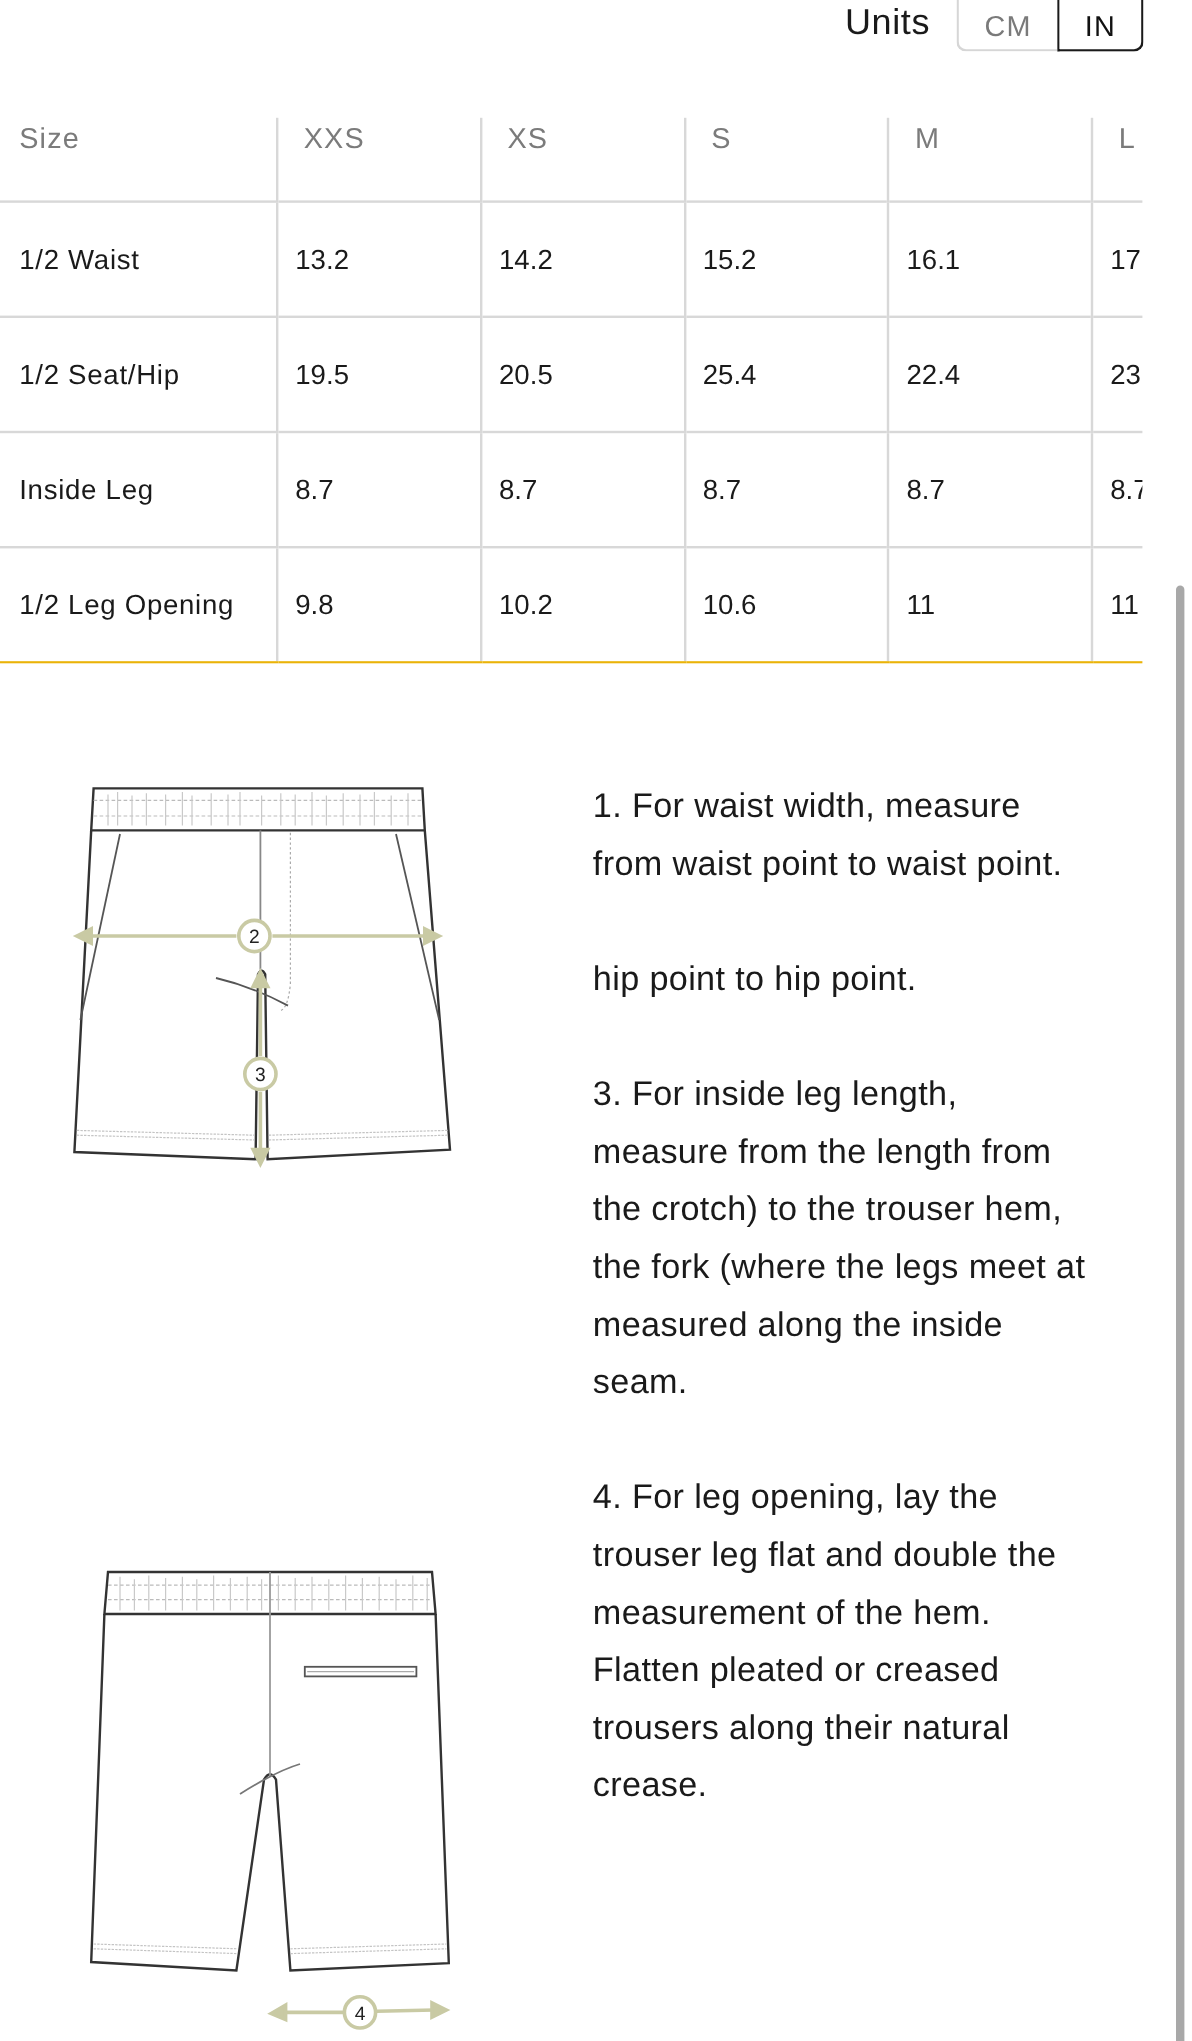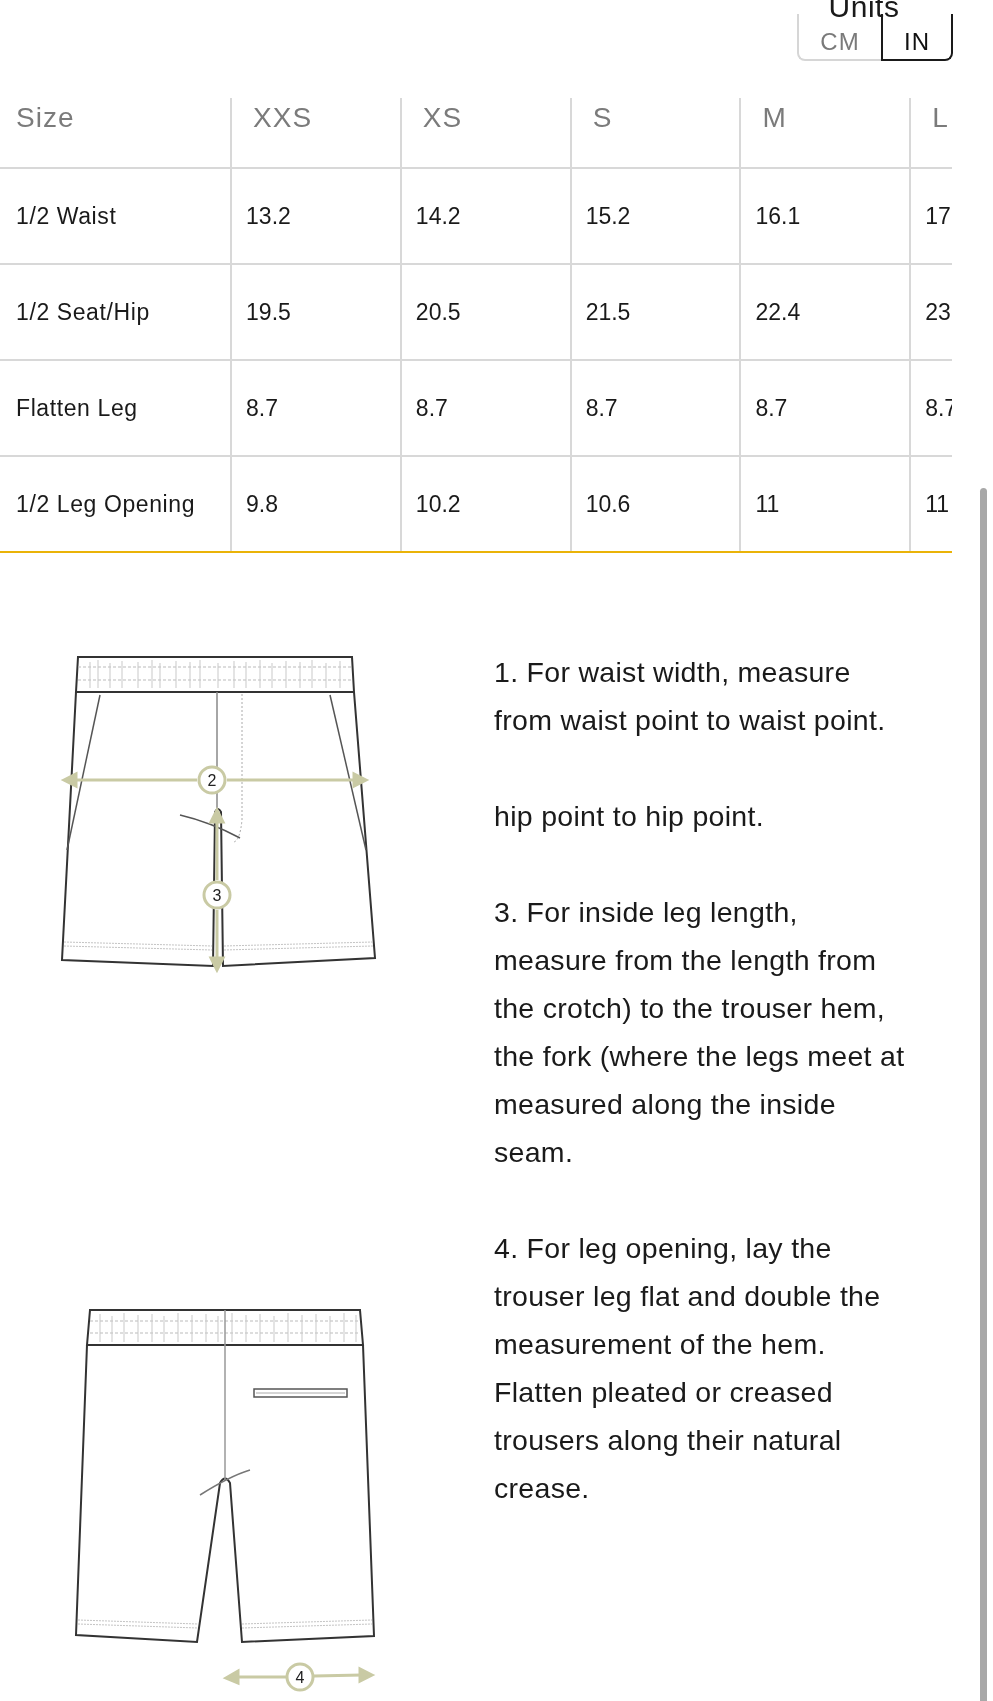--- a/index.html
+++ b/index.html
@@ -1,36 +1,36 @@
 <!DOCTYPE html>
 <html><head>
 <meta charset="utf-8">
 <style>
   html, body { margin: 0; padding: 0; background: #ffffff; }
   body {
     width: 993px; height: 1701px; position: relative; overflow: hidden;
     font-family: "Liberation Sans", sans-serif; color: #1a1a1a;
   }
   
-  .units { position: absolute; top: 0; right: 40px; height: 48px; display: flex; align-items: center; flex-direction: column; }
+  .units { position: absolute; top: 0; right: 40px; height: 48px; display: flex; align-items: center; }
   .units-label { font-size: 30px; color: #1a1a1a; margin-right: 22px; letter-spacing: 0.5px; margin-top: -10px; }
   .unit-toggle { display: flex; height: 47px; margin-top: -10px; }
   .unit-btn {
     width: 84px; height: 47px; display: flex; align-items: center; justify-content: center;
     font-size: 24px; box-sizing: border-box; cursor: pointer; letter-spacing: 1px; padding-top: 10px;
   }
   .unit-btn.cm { border: 2px solid #d6d6d6; border-top: none; border-right: none; border-radius: 0 0 0 8px; color: #7a7a7a; }
   .unit-btn.in { border: 2px solid #1a1a1a; border-top: none; border-radius: 0 0 8px 0; color: #111; width: 72px; }
 
   
   .table-wrap { position: absolute; left: 0; top: 98px; width: 952px; overflow: hidden; }
   table { border-collapse: collapse; table-layout: fixed; width: 1080px; }
   col.c0 { width: 230px; } col.cn { width: 169px; }
   th, td { text-align: left; padding: 0 0 0 16px; font-weight: normal; white-space: nowrap; }
-  th { height: 65px; font-size: 28px; color: #7b7b7b; letter-spacing: 1px; vertical-align: top; padding-top: 4px; padding-left: 21px; }
+  th { height: 65px; font-size: 24px; color: #7b7b7b; letter-spacing: 1px; vertical-align: top; padding-top: 4px; padding-left: 21px; }
   th:first-child { padding-left: 16px; }
   td { height: 94px; font-size: 23px; color: #1a1a1a; border-top: 2px solid #d8d8d8; }
   td.label { letter-spacing: 0.6px; }
   td.val { padding-left: 14px; }
   tr:last-child td { border-bottom: 2px solid #eab308; }
   th + th, td + td { border-left: 2px solid #d8d8d8; }
 
   
   .diagram { position: absolute; }
   .diagram svg { display: block; }
@@ -82,26 +82,26 @@
         <td class="val">13.2</td>
         <td class="val">14.2</td>
         <td class="val">15.2</td>
         <td class="val">16.1</td>
         <td class="val">17</td>
       </tr>
       <tr>
         <td class="label">1/2 Seat/Hip</td>
         <td class="val">19.5</td>
         <td class="val">20.5</td>
-        <td class="val">21.5</td>
+        <td class="val">25.4</td>
         <td class="val">22.4</td>
         <td class="val">23</td>
       </tr>
       <tr>
-        <td class="label">Flatten Leg</td>
+        <td class="label">Inside Leg</td>
         <td class="val">8.7</td>
         <td class="val">8.7</td>
         <td class="val">8.7</td>
         <td class="val">8.7</td>
         <td class="val">8.7</td>
       </tr>
       <tr>
         <td class="label">1/2 Leg Opening</td>
         <td class="val">9.8</td>
         <td class="val">10.2</td>

